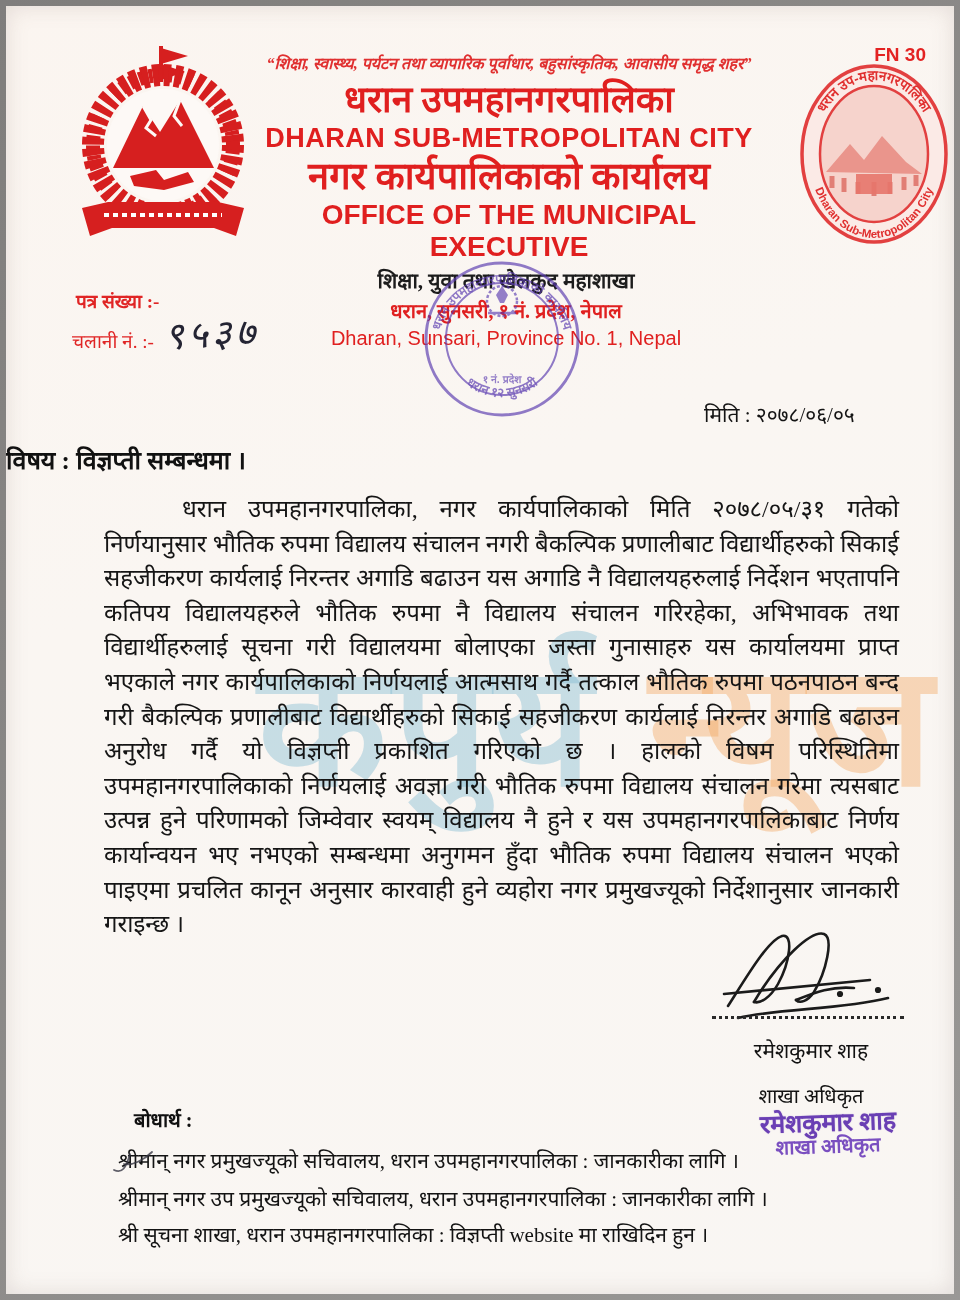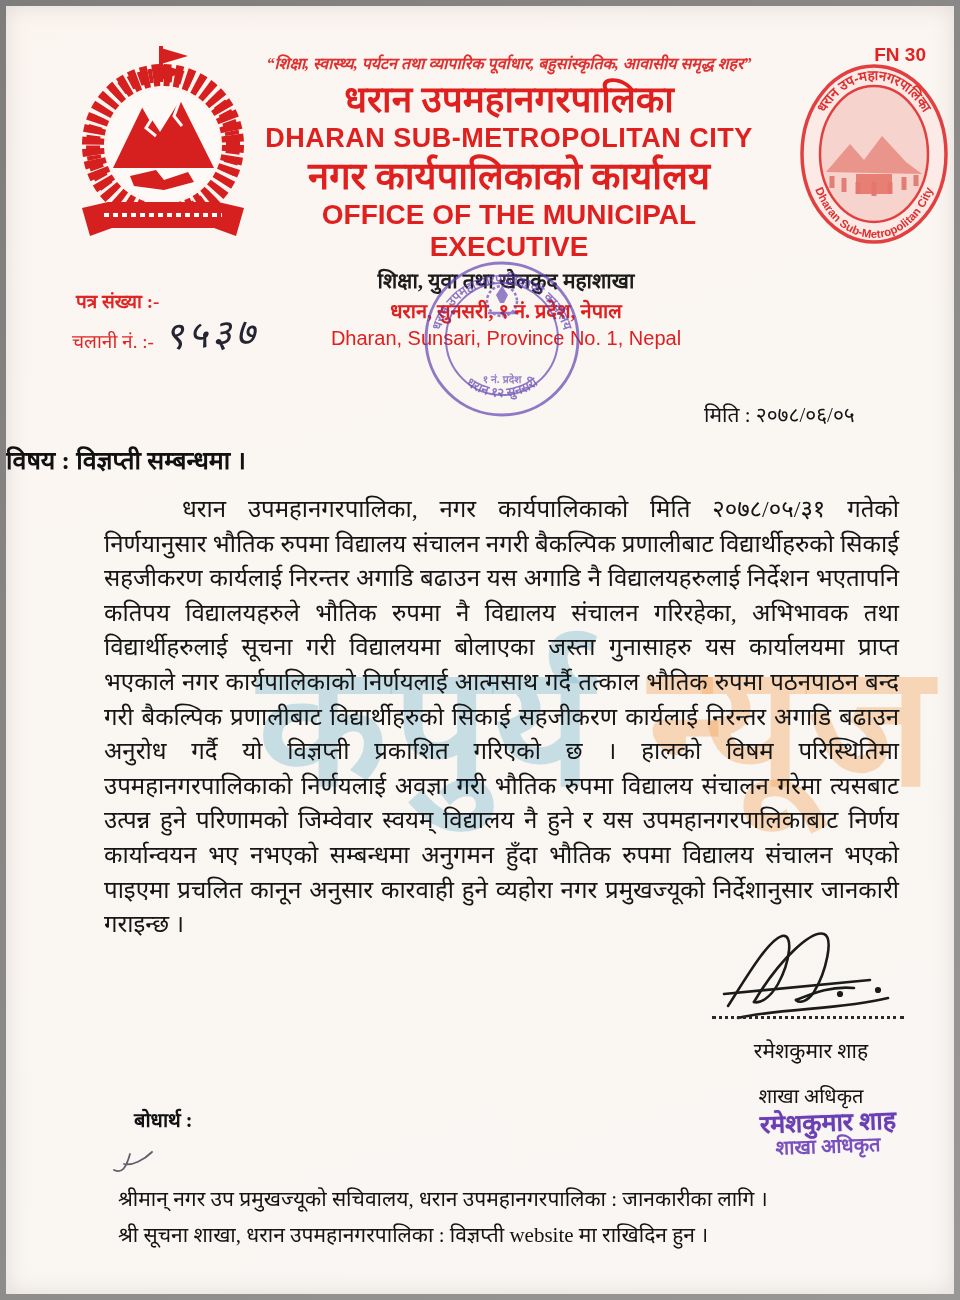--- a/index.html
+++ b/index.html
@@ -154,20 +154,21 @@
       <circle cx="158" cy="62" r="1.8" fill="#1b1b1b"></circle>
     </g>
   </svg>
   <div class="sig-dots"></div>
   <div class="sig-name">रमेशकुमार शाह</div>
   <div class="sig-desig">शाखा अधिकृत</div>
   <div class="stamp-name">रमेशकुमार शाह</div>
   <div class="stamp-desig">शाखा अधिकृत</div>
 
   <div class="bodhartha-label">बोधार्थ :</div>
+  <div class="bodhartha-item bi-0">श्रीमान् नगर प्रमुखज्यूको सचिवालय, धरान उपमहानगरपालिका : जानकारीका लागि ।</div>
   <div class="bodhartha-item bi-2">श्री सूचना शाखा, धरान उपमहानगरपालिका : विज्ञप्ती website मा राखिदिन हुन ।</div>
   <div class="bodhartha-item bi-1">श्रीमान् नगर उप प्रमुखज्यूको सचिवालय, धरान उपमहानगरपालिका : जानकारीका लागि ।</div>
   <svg class="tick" viewBox="0 0 46 34">
     <path d="M4,26 C12,30 16,24 20,10 M14,20 C22,22 34,16 42,8" fill="none" stroke="#3a3a46" stroke-width="1.8" stroke-linecap="round" opacity=".8"></path>
   </svg>
 
  </div>
 </div>
 
 </body></html>

